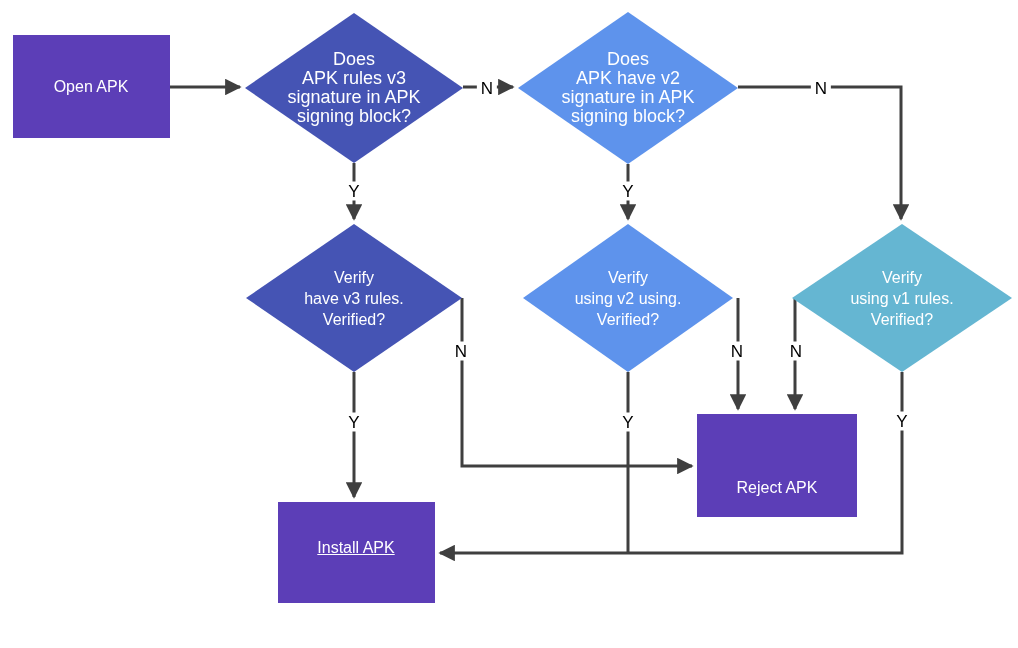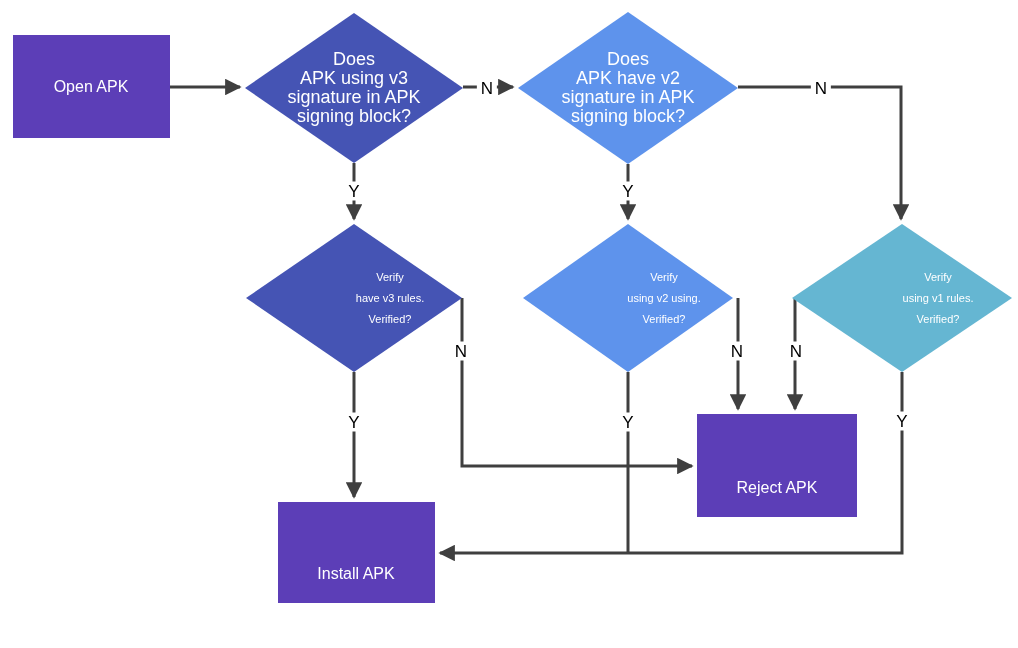--- a/index.html
+++ b/index.html
@@ -32,21 +32,21 @@
     position: absolute;
     transform: translate(-50%, -50%);
     z-index: 1;
     color: var(--shape_text, #ffffff);
     text-align: center;
     white-space: nowrap;
     pointer-events: none;
   }
   .box-label { font-size: 16px; text-align: center; }
   .q-label   { font-size: 18px; line-height: 19px; }
-  .v-label   { font-size: 11px;   line-height: 21px; margin-left: 36px; }
+  .v-label   { font-size: 16px;   line-height: 21px; }
   .edge-label {
     position: absolute;
     transform: translate(-50%, -50%);
     z-index: 2;
     background: var(--background, #ffffff);
     color: var(--label_text, #000000);
     font-size: 17px;
     line-height: 17px;
     padding: 1px 4px;
     white-space: nowrap;
@@ -83,21 +83,21 @@
     <polygon class="shape-d-v2" points="628,224 733,298 628,372 523,298"></polygon>
     <polygon class="shape-d-v1" points="902,224 1012,298 902,372 792,298"></polygon>
     <rect class="shape-box" x="697" y="414" width="160" height="103"></rect>
     <rect class="shape-box" x="278" y="502" width="157" height="101"></rect>
   </svg>
 
   <div class="node-label box-label" style="left:91px; top:87px;">Open APK</div>
 
   <div class="node-label q-label" style="left:354px; top:88px;">
     <div>Does</div>
-    <div>APK using v3</div>
+    <div>APK rules v3</div>
     <div>signature in APK</div>
     <div>signing block?</div>
   </div>
 
   <div class="node-label q-label" style="left:628px; top:88px;">
     <div>Does</div>
     <div>APK have v2</div>
     <div>signature in APK</div>
     <div>signing block?</div>
   </div>
@@ -115,21 +115,21 @@
   </div>
 
   <div class="node-label v-label" style="left:902px; top:298px;">
     <div>Verify</div>
     <div>using v1 rules.</div>
     <div>Verified?</div>
   </div>
 
   <div class="node-label box-label" style="left:777px; top:488px;">Reject APK</div>
 
-  <div class="node-label box-label" style="left:356px; top:574px;">Install APK</div>
+  <div class="node-label box-label" style="left:356px; top:548px;text-decoration:underline;">Install APK</div>
 
   <div class="edge-label" style="left:487px; top:88px;">N</div>
   <div class="edge-label" style="left:354px; top:191px;">Y</div>
   <div class="edge-label" style="left:628px; top:191px;">Y</div>
   <div class="edge-label" style="left:821px; top:88px;">N</div>
   <div class="edge-label" style="left:354px; top:422px;">Y</div>
   <div class="edge-label" style="left:461px; top:351px;">N</div>
   <div class="edge-label" style="left:628px; top:422px;">Y</div>
   <div class="edge-label" style="left:737px; top:351px;">N</div>
   <div class="edge-label" style="left:796px; top:351px;">N</div>

